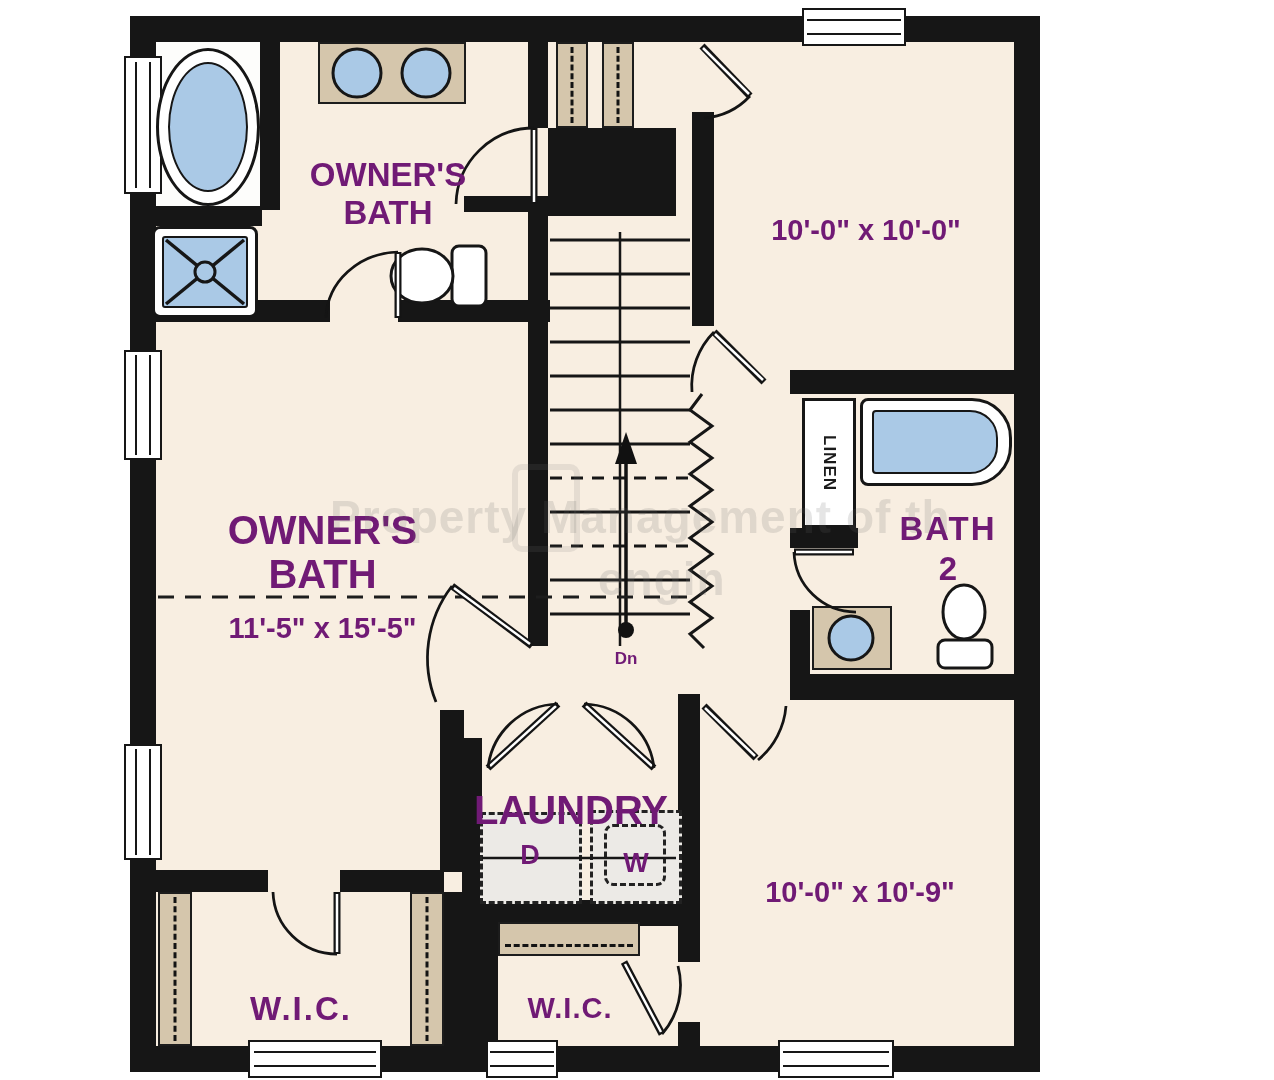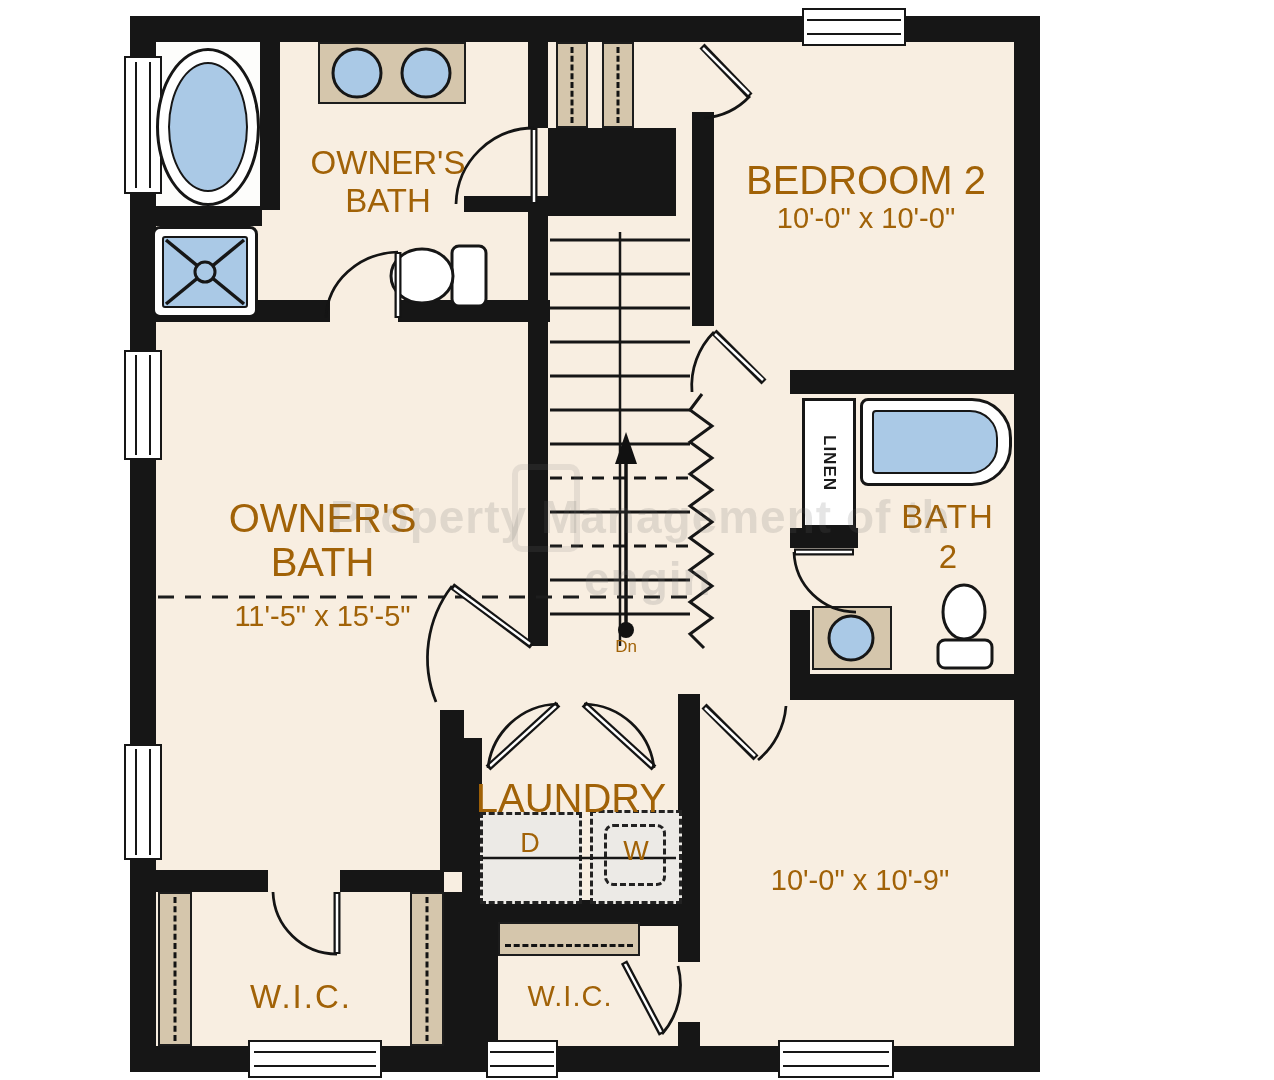--- a/index.html
+++ b/index.html
@@ -9,21 +9,21 @@
   .whitearea{position:absolute;background:#fdfdfb;z-index:2;}
   .w{position:absolute;background:#161616;z-index:5;}
   .win{position:absolute;background:#ffffff;border:2.5px solid #161616;z-index:10;
        box-sizing:border-box;display:flex;align-items:center;justify-content:center;}
   .pv{width:36%;height:94%;border-left:2px solid #161616;border-right:2px solid #161616;}
   .ph{height:36%;width:94%;border-top:2px solid #161616;border-bottom:2px solid #161616;}
   .fx{position:absolute;box-sizing:border-box;z-index:15;}
   .tan{background:#d5c6ac;border:2.5px solid #1c1c1c;}
   .rodline{position:absolute;left:50%;top:3px;bottom:3px;border-left:3px dashed #131313;transform:translateX(-50%);}
   .shelfline{position:absolute;left:5px;right:5px;bottom:7px;border-top:3px dashed #131313;}
-  .lbl{position:absolute;z-index:40;font-weight:400;color:#a16207;text-align:center;white-space:nowrap;line-height:1.0;}
+  .lbl{position:absolute;z-index:40;font-weight:700;color:#701a75;text-align:center;white-space:nowrap;line-height:1.0;margin-top:12px;}
   .appl{position:absolute;box-sizing:border-box;background:#eceae6;border:3px dashed #222;z-index:15;}
   .linenbox{position:absolute;left:802px;top:398px;width:54px;height:130px;background:#fff;
             border:3px solid #161616;z-index:15;box-sizing:border-box;display:flex;align-items:center;justify-content:center;}
   .linenbox span{transform:rotate(90deg);font-weight:700;font-size:17px;letter-spacing:1px;color:#1b1b1b;}
   .wm{position:absolute;z-index:50;font-weight:700;color:rgba(100,100,100,0.17);letter-spacing:1px;white-space:nowrap;}
   .wmbox{position:absolute;left:512px;top:464px;width:56px;height:76px;border:6px solid rgba(120,120,120,0.15);
          border-radius:10px;z-index:50;}
   svg.overlay{position:absolute;left:0;top:0;z-index:30;pointer-events:none;}
 </style>
 </head>
@@ -222,21 +222,20 @@
       <path d="M 584 704 A 72 72 0 0 1 654 768"></path>
       <path d="M 758 760 A 78 78 0 0 0 786 706"></path>
       <path d="M 337 954 A 64 64 0 0 1 273 892"></path>
       <path d="M 662 1034 A 74 74 0 0 0 678 966"></path>
     </g>
   </svg>
 
   <div class="lbl" style="left:258px;top:146px;width:260px;font-size:33px;">OWNER'S</div>
   <div class="lbl" style="left:258px;top:184px;width:260px;font-size:33px;">BATH</div>
 
-  <div class="lbl" style="left:714px;top:160px;width:304px;font-size:40px;">BEDROOM 2</div>
   <div class="lbl" style="left:714px;top:204px;width:304px;font-size:29px;">10'-0" x 10'-0"</div>
 
   <div class="lbl" style="left:150px;top:498px;width:345px;font-size:40px;">OWNER'S</div>
   <div class="lbl" style="left:150px;top:542px;width:345px;font-size:40px;">BATH</div>
   <div class="lbl" style="left:150px;top:602px;width:345px;font-size:29px;">11'-5" x 15'-5"</div>
 
   <div class="lbl" style="left:868px;top:500px;width:160px;font-size:33px;letter-spacing:2px;">BATH</div>
   <div class="lbl" style="left:868px;top:540px;width:160px;font-size:33px;">2</div>
 
   <div class="lbl" style="left:460px;top:778px;width:222px;font-size:40px;">LAUNDRY</div>
@@ -245,15 +244,15 @@
 
   <div class="lbl" style="left:700px;top:866px;width:320px;font-size:29px;">10'-0" x 10'-9"</div>
 
   <div class="lbl" style="left:196px;top:980px;width:210px;font-size:33px;letter-spacing:2px;">W.I.C.</div>
   <div class="lbl" style="left:500px;top:982px;width:140px;font-size:29px;letter-spacing:1px;">W.I.C.</div>
 
   <div class="lbl" style="left:596px;top:638px;width:60px;font-size:17px;">Dn</div>
 
   <div class="wmbox"></div>
   <div class="wm" style="left:330px;top:490px;font-size:46px;">Property Management of th</div>
-  <div class="wm" style="left:584px;top:552px;font-size:46px;color:rgba(120,120,120,0.20);">engin</div>
+  <div class="wm" style="left:598px;top:552px;font-size:46px;color:rgba(120,120,120,0.20);">engin</div>
 
 </div>
 
 </body></html>

